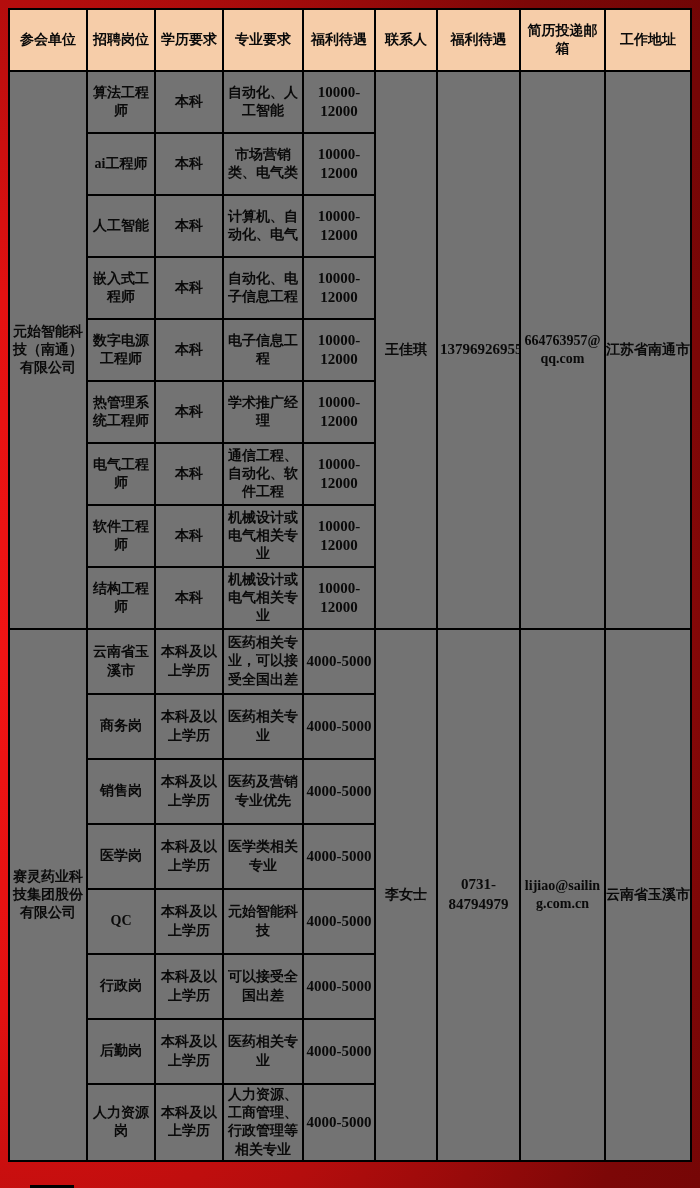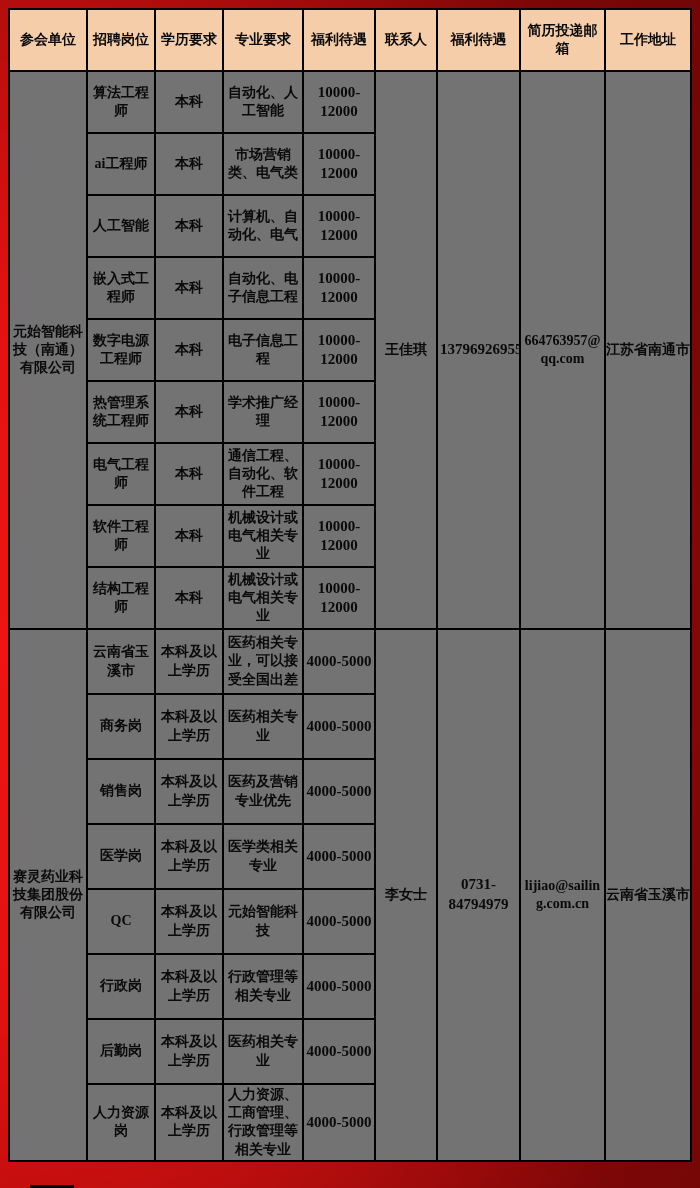--- a/index.html
+++ b/index.html
@@ -152,21 +152,21 @@
       </tr>
       <tr class="c2">
         <td>QC</td>
         <td>本科及以上学历</td>
         <td>元始智能科技</td>
         <td class="salary">4000-5000</td>
       </tr>
       <tr class="c2">
         <td>行政岗</td>
         <td>本科及以上学历</td>
-        <td>行政管理等相关专业</td>
+        <td>可以接受全国出差</td>
         <td class="salary">4000-5000</td>
       </tr>
       <tr class="c2">
         <td>后勤岗</td>
         <td>本科及以上学历</td>
         <td>医药相关专业</td>
         <td class="salary">4000-5000</td>
       </tr>
       <tr class="c2">
         <td>人力资源岗</td>

